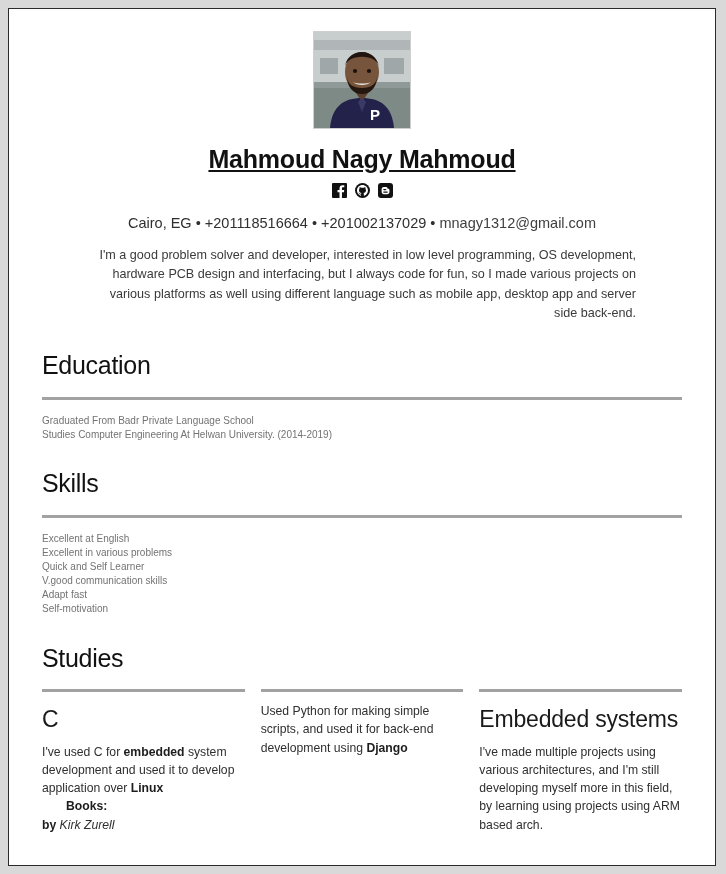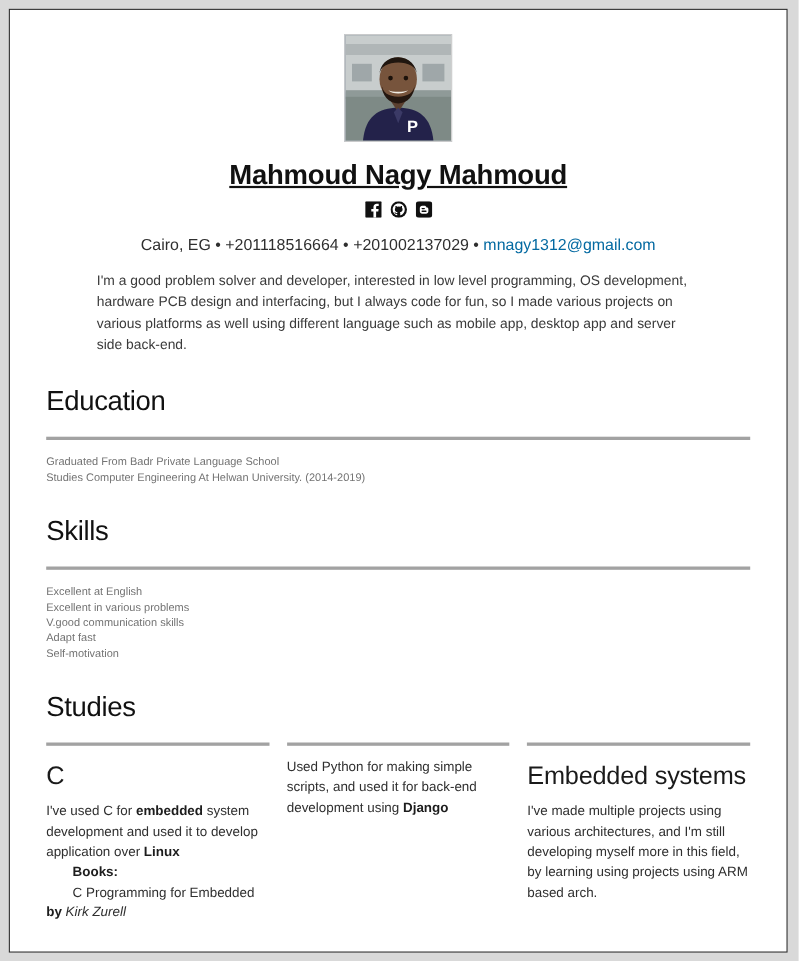--- a/index.html
+++ b/index.html
@@ -74,31 +74,31 @@
   .social-icon svg { display: block; }
 
   .contact {
     margin-top: 16px;
     font-size: 14.5px;
     color: #2f2f2f;
     line-height: 1.35;
   }
   .contact .sep { color: #2f2f2f; }
   .contact .email {
-    color: #0369a1;
+    color: #404040;
     text-decoration: none;
   }
 
   .summary {
     margin: 12px auto 0 auto;
     width: 548px;
     font-size: 12.6px;
     line-height: 1.56;
     color: #3a3a3a;
-    text-align: left;
+    text-align: right;
   }
 
   
   .section {
     margin-top: 28px;
   }
   .section-title {
     font-size: 25px;
     font-weight: normal;
     color: #111111;
@@ -229,33 +229,34 @@
           <div class="line">Studies Computer Engineering At Helwan University. (2014-2019)</div>
         </div>
     </div>
 
     <div class="section">
       <div class="section-title">Skills</div>
       <div class="rule"></div>
       <div class="lines skills-list">
           <div class="line">Excellent at English</div>
           <div class="line">Excellent in various problems</div>
+          <div class="line">Quick and Self Learner</div>
           <div class="line">V.good communication skills</div>
           <div class="line">Adapt fast</div>
           <div class="line">Self-motivation</div>
         </div>
     </div>
 
     <div class="section">
       <div class="section-title">Studies</div>
       <div class="columns">
           <div class="column">
             <div class="rule"></div>
             <div class="column-title">C</div>
-            <div class="column-body"><span>I've used C for </span><b>embedded</b><span> system development and used it to develop application over </span><b>Linux</b><b class="blk">Books:</b><span class="blk">C Programming for Embedded </span><b>by </b><i>Kirk Zurell</i></div>
+            <div class="column-body"><span>I've used C for </span><b>embedded</b><span> system development and used it to develop application over </span><b>Linux</b><b class="blk">Books:</b><b>by </b><i>Kirk Zurell</i></div>
           </div>
           <div class="column">
             <div class="rule"></div>
             <div class="column-body"><span>Used Python for making simple scripts, and used it for back-end development using </span><b>Django</b></div>
           </div>
           <div class="column">
             <div class="rule"></div>
             <div class="column-title">Embedded systems</div>
             <div class="column-body"><span>I've made multiple projects using various architectures, and I'm still developing myself more in this field, by learning using projects using ARM based arch.</span></div>
           </div>

